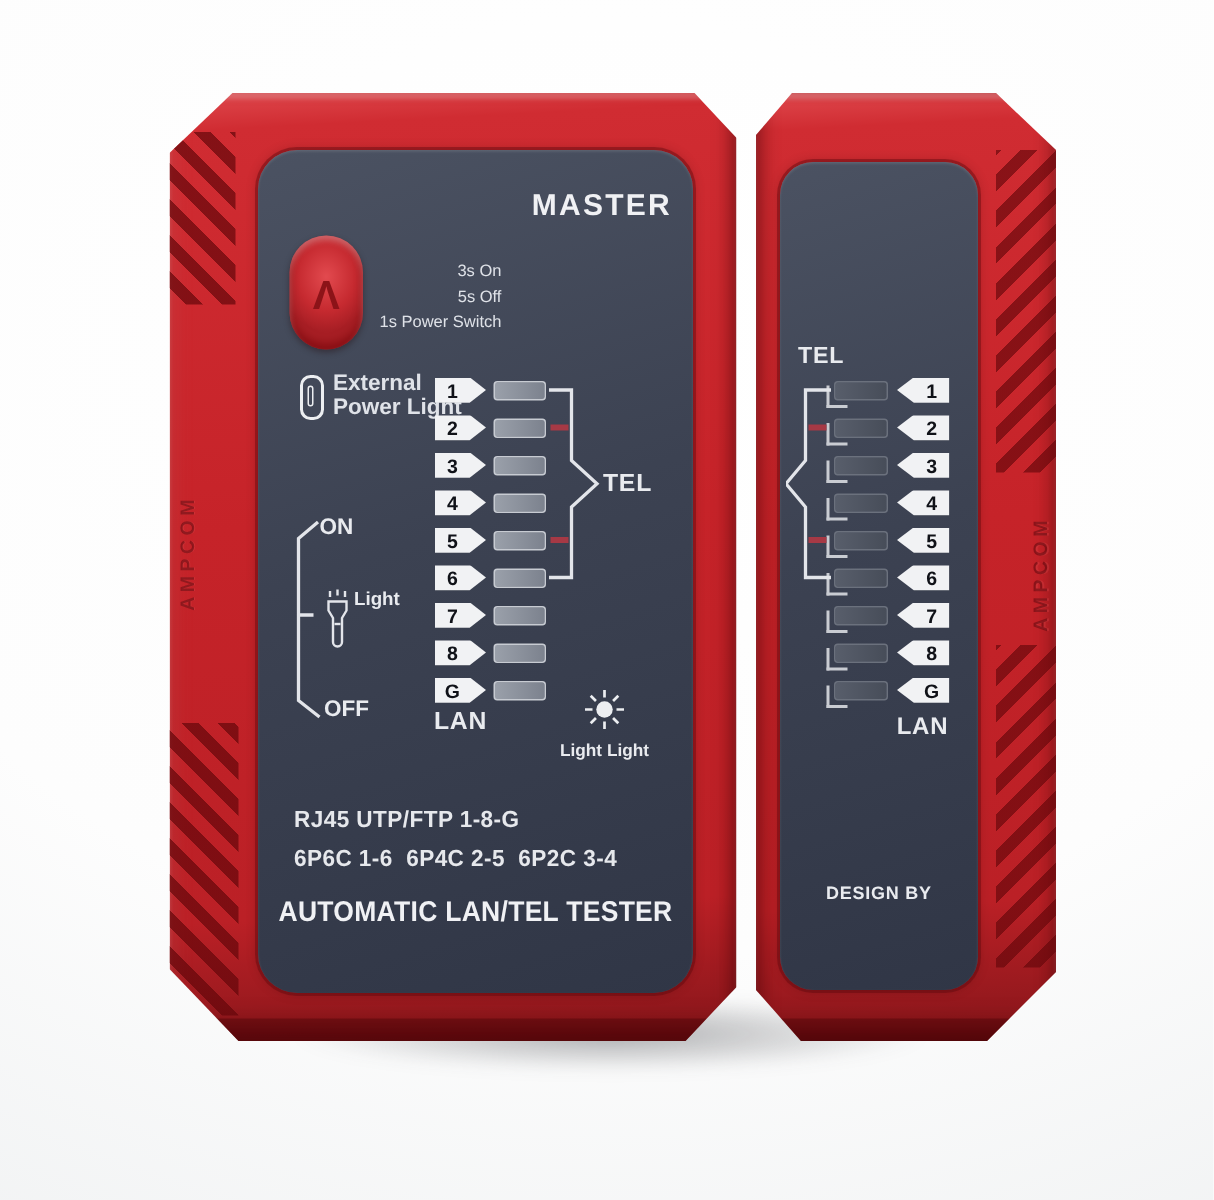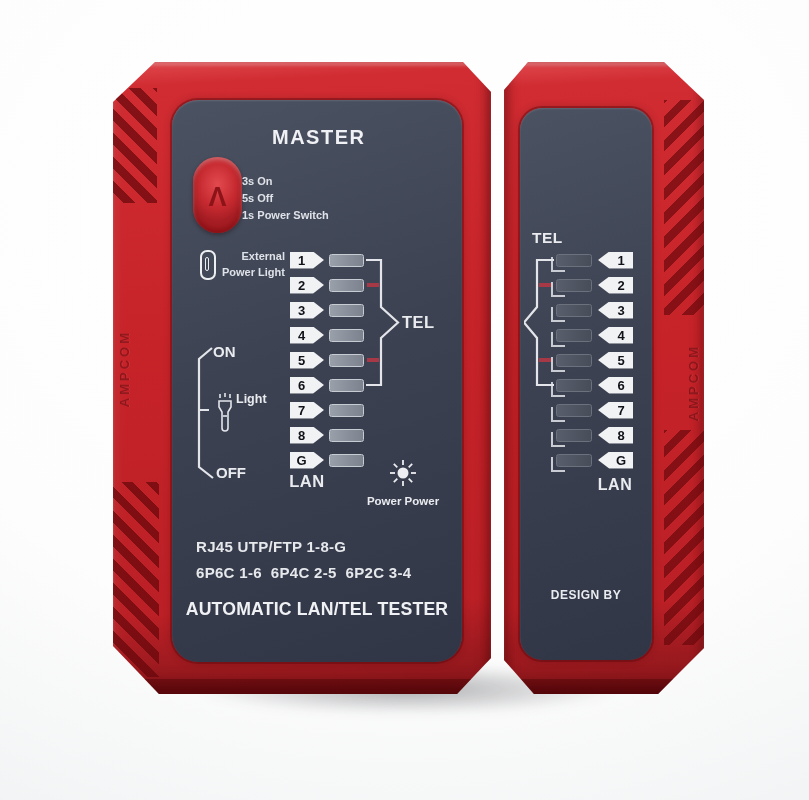--- a/index.html
+++ b/index.html
@@ -48,36 +48,36 @@
   .panel{
     position:absolute;
     background:linear-gradient(162deg,#4b5262 0%,#3c4252 45%,#303646 100%);
     box-shadow:inset 0 1px 2px rgba(255,255,255,.13), 0 0 0 2px rgba(90,8,12,.4), 0 0 8px rgba(60,0,0,.3);
     color:#e9ebef;
   }
   .master .panel{left:59px;top:38px;width:290px;height:562px;border-radius:26px;}
   .remote .panel{left:16px;top:46px;width:132px;height:552px;border-radius:22px;}
 
   .abs{position:absolute;}
-  .panel-title{font-size:20px;letter-spacing:1.5px;text-align:left;font-weight:bold;color:#f0f1f4;}
+  .panel-title{font-size:20px;letter-spacing:1.5px;text-align:right;font-weight:bold;color:#f0f1f4;}
   .m-title{left:100px;top:26px;width:176px;}
   .r-title{left:0;top:25px;width:100%;}
 
   .power-button{
     left:21px;top:57px;width:49px;height:76px;border-radius:25px;
     background:radial-gradient(62% 48% at 50% 36%, #e24a4f, #c62a30 62%, #a71e24 100%);
     box-shadow:inset 0 3px 4px rgba(255,255,255,.3), inset 0 -4px 6px rgba(110,0,6,.55), 0 2px 4px rgba(30,0,2,.35);
     display:flex;align-items:center;justify-content:center;
   }
   .logo-glyph{font-size:27px;font-weight:bold;color:#8c1318;transform:translateY(2px);}
-  .timing{left:70px;top:73px;font-size:11px;font-weight:bold;line-height:17px;color:#dfe2e8;}
+  .timing{left:81px;top:73px;font-size:11px;font-weight:normal;line-height:17px;color:#dfe2e8;text-align:right;}
 
   .ext-icon{left:28px;top:150px;width:12px;height:26px;border:2px solid #eceef1;border-radius:7px;}
   .ext-icon i{position:absolute;left:3px;top:5px;width:2px;height:12px;border:1px solid #eceef1;border-radius:2px;display:block;}
-  .ext-label{left:50px;top:148px;font-size:11px;font-weight:bold;line-height:16px;color:#dfe2e8;text-align:right;}
+  .ext-label{left:50px;top:148px;font-size:15px;font-weight:bold;line-height:16px;color:#dfe2e8;}
 
   .row{position:absolute;height:18px;display:flex;align-items:center;}
   .row-m{left:118px;}
   .row-r{left:36px;}
   .badge{width:34px;height:17px;background:#f1f2f4;display:flex;align-items:center;box-shadow:0 1px 1px rgba(0,0,0,.3);}
   .badge-r{clip-path:polygon(0 0,68% 0,100% 50%,68% 100%,0 100%);}
   .badge-l{clip-path:polygon(32% 0,100% 0,100% 100%,32% 100%,0 50%);width:35px;}
   .badge span{font-size:13px;font-weight:bold;color:#101218;text-align:center;}
   .badge-r span{width:68%;}
   .badge-l span{width:68%;margin-left:32%;}
@@ -213,21 +213,21 @@
           <line x1="16" y1="3" x2="16" y2="8"></line>
             <line x1="16" y1="24" x2="16" y2="29"></line>
           <line x1="3" y1="16" x2="8" y2="16"></line>
             <line x1="24" y1="16" x2="29" y2="16"></line>
           <line x1="6.8" y1="6.8" x2="10.3" y2="10.3"></line>
             <line x1="21.7" y1="21.7" x2="25.2" y2="25.2"></line>
           <line x1="6.8" y1="25.2" x2="10.3" y2="21.7"></line>
             <line x1="21.7" y1="10.3" x2="25.2" y2="6.8"></line>
         </g>
       </svg>
-      <div class="abs pl-label" style="left:189px;top:395px;width:84px">Power Power</div>
+      <div class="abs pl-label" style="left:189px;top:395px;width:84px">Light Light</div>
 
       <div class="abs spec" style="left:24px;top:438px">RJ45 UTP/FTP 1-8-G</div>
       <div class="abs spec" style="left:24px;top:464px">6P6C 1-6  6P4C 2-5  6P2C 3-4</div>
       <div class="abs footer-title" style="left:0;top:498px">AUTOMATIC LAN/TEL TESTER</div>
     </div>
   </div>
 
   <div class="unit remote">
     <div class="ridge ridge-top"></div>
     <div class="ridge ridge-bottom"></div>

